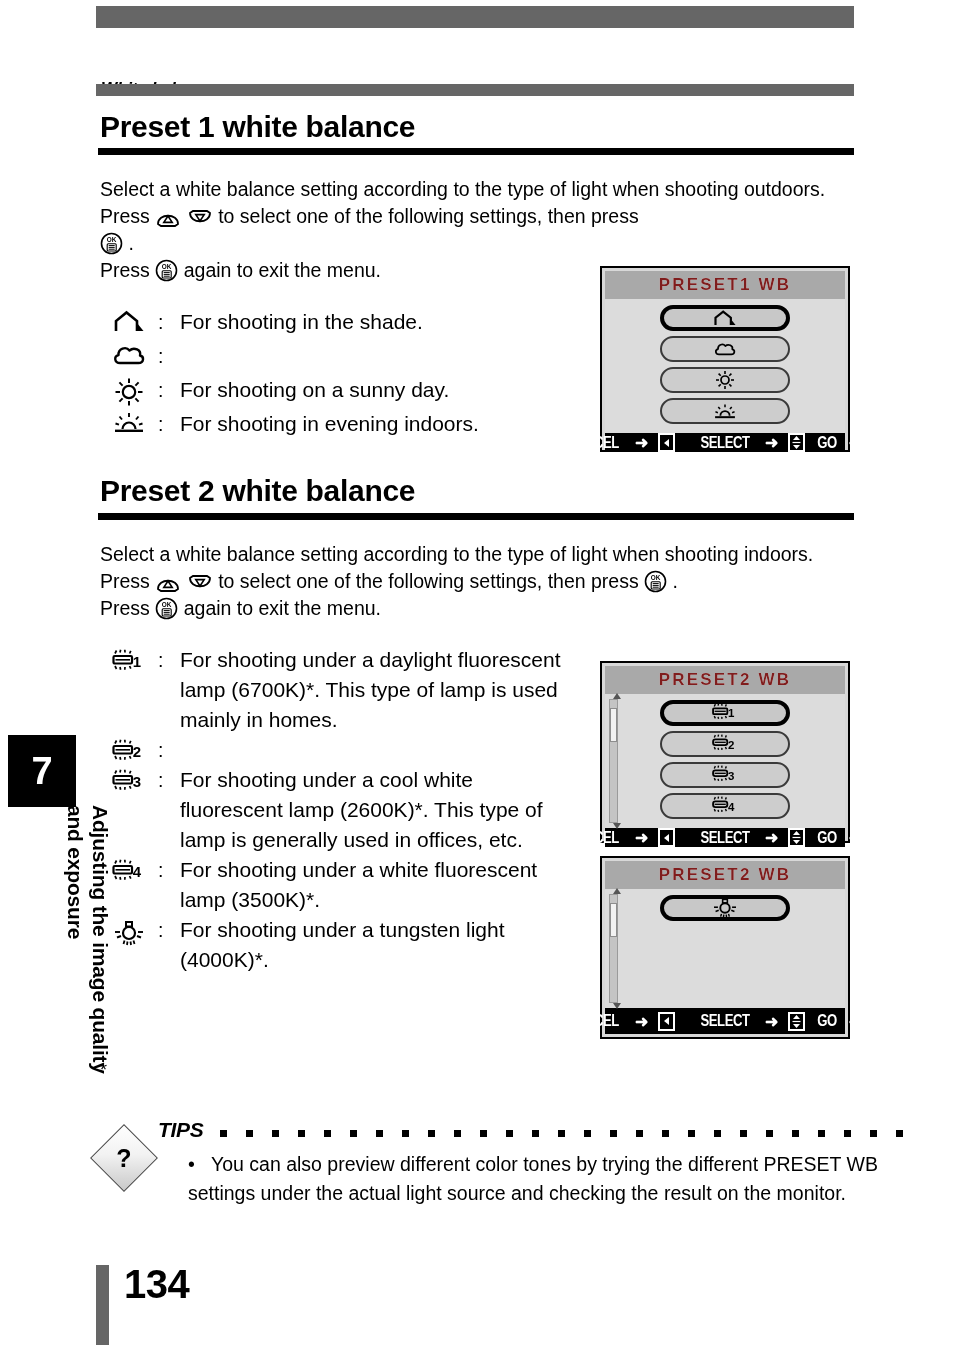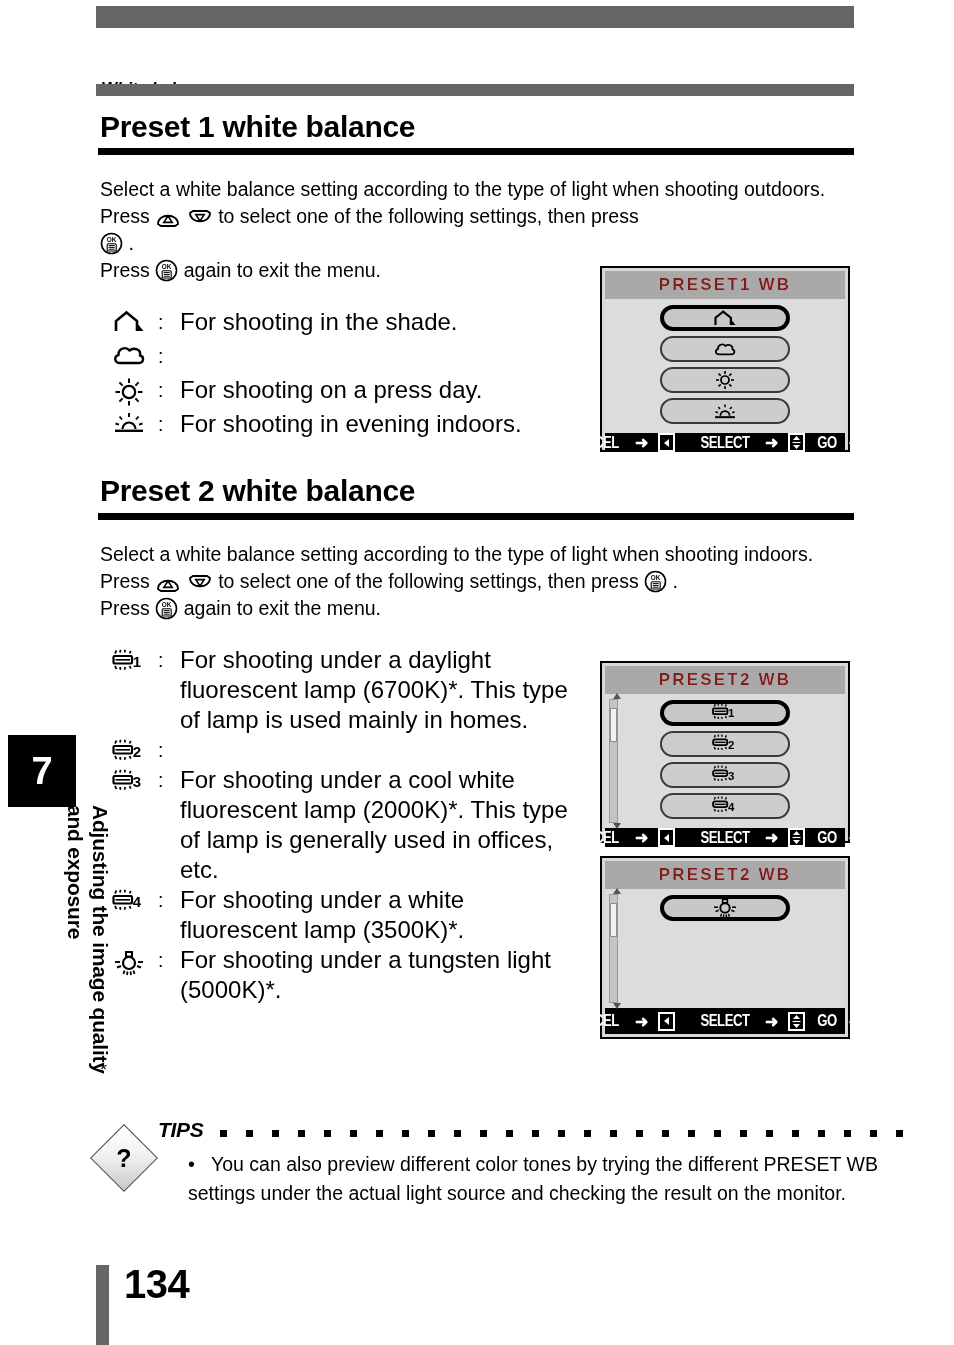--- a/index.html
+++ b/index.html
@@ -78,21 +78,21 @@
     justify-content: center;
     padding-top: 4px;
   }
   .defcolon {
     width: 22px;
     flex: 0 0 22px;
     font-size: 19.5px;
     line-height: 30px;
   }
   .deftext {
-    font-size: 24px;
+    font-size: 21px;
     line-height: 30px;
   }
   .dl1 .deftext { line-height: 34px; }
   .dl1 .defcolon { line-height: 34px; }
   .dl1 .defrow { min-height: 34px; }
   .dl2 .deftext { width: 400px; }
 
   
   .lcd {
     position: absolute;
@@ -365,21 +365,21 @@
           <line x1="1.5" y1="15" x2="6" y2="15"></line>
             <line x1="24" y1="15" x2="28.5" y2="15"></line>
           <line x1="5.4" y1="5.4" x2="8.6" y2="8.6"></line>
             <line x1="21.4" y1="21.4" x2="24.6" y2="24.6"></line>
           <line x1="24.6" y1="5.4" x2="21.4" y2="8.6"></line>
             <line x1="8.6" y1="21.4" x2="5.4" y2="24.6"></line>
         </g>
       </svg>
     </div>
     <div class="defcolon">:</div>
-    <div class="deftext">For shooting on a press day.</div>
+    <div class="deftext">For shooting on a sunny day.</div>
   </div>
 
   <div class="defrow">
     <div class="deficon">
       <svg class="g" width="32" height="24" viewBox="0 0 32 24" aria-hidden="true">
         <path d="M9.5 18 A6.5 6.5 0 0 1 22.5 18" fill="none" stroke="#000" stroke-width="2.2"></path>
         <line x1="2" y1="19.8" x2="30" y2="19.8" stroke="#000" stroke-width="2.4"></line>
         <g stroke="#000" stroke-width="1.9" stroke-linecap="butt">
           <line x1="16" y1="2" x2="16" y2="6"></line>
           <line x1="6.5" y1="5.5" x2="9" y2="8.5"></line>
@@ -570,21 +570,21 @@
         <g stroke="#000" stroke-width="1.7">
           <line x1="4" y1="17" x2="5.5" y2="20"></line>
             <line x1="9" y1="18" x2="9.6" y2="20.7"></line>
           <line x1="14" y1="18" x2="13.8" y2="20.7"></line>
             <line x1="18.6" y1="17" x2="19.8" y2="19.7"></line>
         </g>
         <text x="26" y="18" font-family="Liberation Sans, sans-serif" font-size="15" font-weight="bold" text-anchor="middle" fill="#000">3</text>
       </svg>
     </div>
     <div class="defcolon">:</div>
-    <div class="deftext">For shooting under a cool white fluorescent lamp (2000K)*. This type of lamp is generally used in offices, etc.</div>
+    <div class="deftext">For shooting under a cool white fluorescent lamp (2600K)*. This type of lamp is generally used in offices, etc.</div>
   </div>
 
   <div class="defrow">
     <div class="deficon">
       <svg class="g" width="36" height="26" viewBox="0 0 36 26" aria-hidden="true">
         <g stroke="#000" stroke-width="1.7">
           <line x1="4" y1="4.5" x2="5.5" y2="1.5"></line>
             <line x1="9" y1="3.5" x2="9.6" y2="0.8"></line>
           <line x1="14" y1="3.5" x2="13.8" y2="0.8"></line>
             <line x1="18.6" y1="4.5" x2="19.8" y2="1.8"></line>
@@ -618,21 +618,21 @@
         </g>
         <g stroke="#000" stroke-width="1.8">
           <line x1="11.5" y1="21.5" x2="10.5" y2="25"></line>
           <line x1="14.5" y1="22.5" x2="14" y2="26"></line>
           <line x1="17.5" y1="22.5" x2="18" y2="26"></line>
           <line x1="20.5" y1="21.5" x2="21.5" y2="25"></line>
         </g>
       </svg>
     </div>
     <div class="defcolon">:</div>
-    <div class="deftext">For shooting under a tungsten light (5000K)*.</div>
+    <div class="deftext">For shooting under a tungsten light (4000K)*.</div>
   </div>
 </div>
 
 <div class="lcd" style="left:600px; top:661px; width:250px; height:182px;">
   <div class="lcd-inner">
     <div class="lcd-title">PRESET2 WB</div>
     <div class="lcd-body">
       <div class="scrollbar">
         <div class="scroll-arrow up"></div>
         <div class="thumb"></div>

